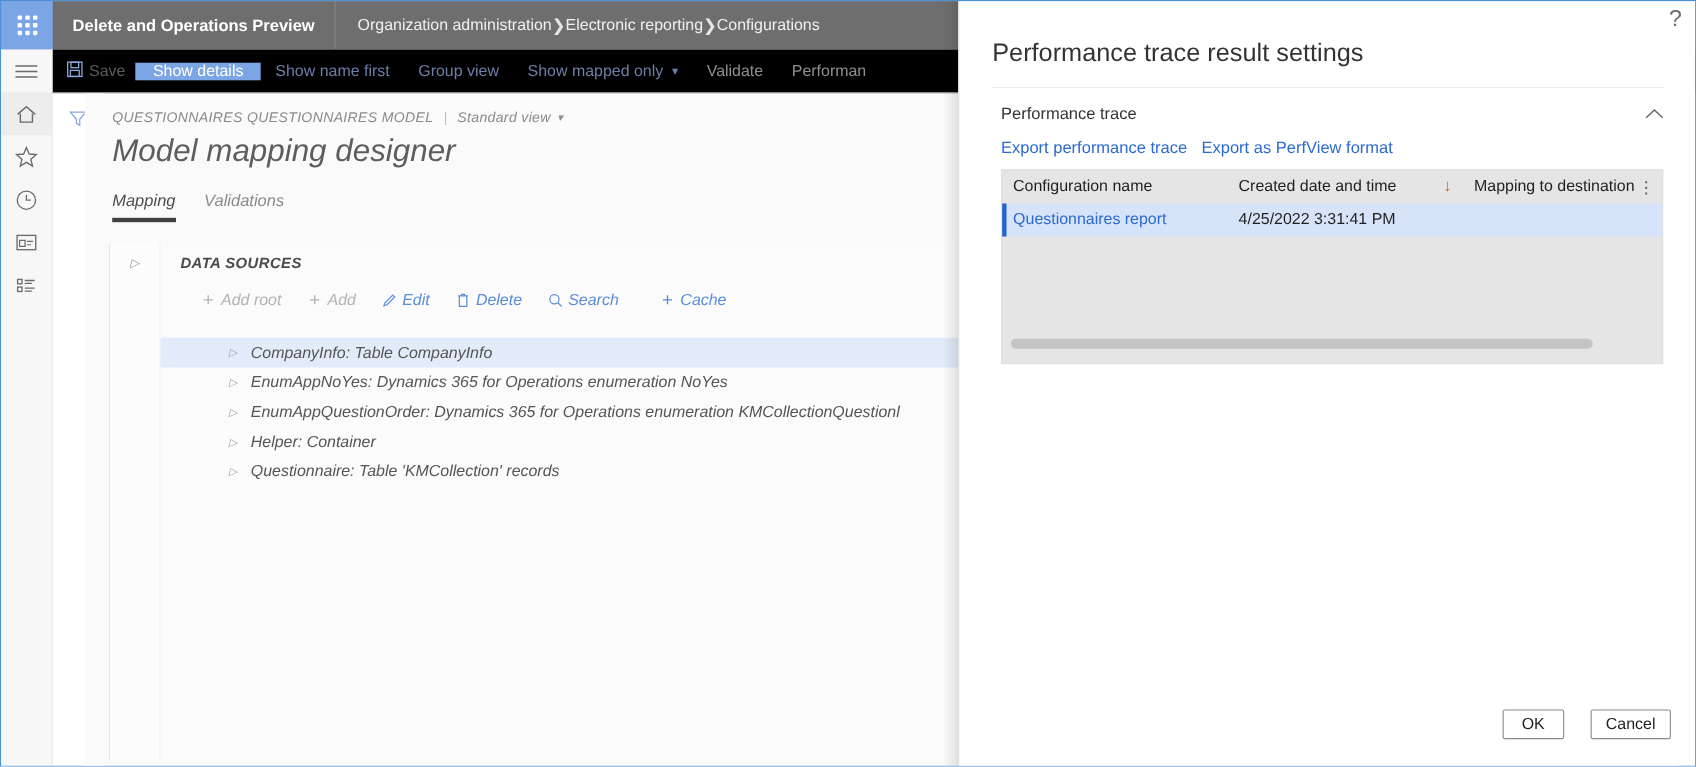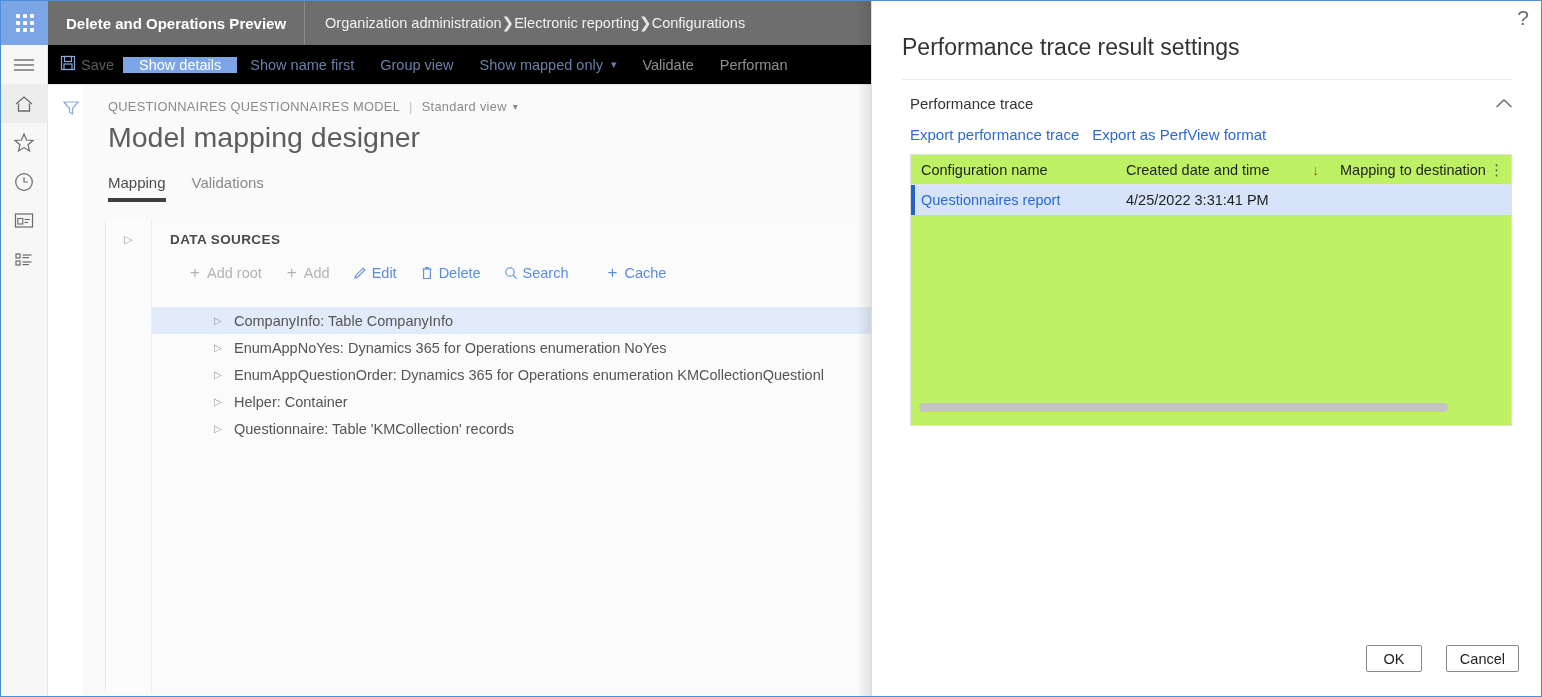--- a/index.html
+++ b/index.html
@@ -89,23 +89,24 @@
   .filtercol {
     position: absolute; top: 84px; left: 47px;
     width: 47px; height: 612px;
     background: #ffffff;
     border-right: 1px solid #e6e6e6;
     display: flex; justify-content: center; padding-top: 14px;
   }
 
   
   .page {
-    position: absolute; top: 84px; left: 82px;
+    position: absolute; top: 84px; left: 76px;
     width: 1448px; height: 612px;
     background: #fafafa;
+    font-style: italic;
   }
   .page-header-line {
     display: flex; align-items: center; gap: 9px;
     padding: 14px 0 0 25px;
     font-size: 12.8px; color: #8a8a8a; letter-spacing: .3px;
   }
   .page-header-line .sepbar { color: #bdbdbd; }
   .view-sel { display: flex; align-items: center; gap: 6px; cursor: pointer; color: #8a8a8a; }
   .view-sel .chev { font-size: 10px; }
   .page-title {
@@ -197,23 +198,23 @@
   .dlg-section-title { font-size: 15px; color: #333333; }
   .collapse-chev { color: #666666; cursor: pointer; display: inline-flex; }
   .dlg-links {
     display: flex; gap: 13px;
     padding: 14px 0 0 38px;
   }
   .dlg-link { font-size: 15px; color: #2b6ad0; cursor: pointer; }
 
   .grid {
     margin: 11px 30px 0 38px;
-    width: 602px; height: 272px;
+    width: 602px; height: 177px;
     border: 1px solid #e0e0e0;
-    background: #bef264;
+    background: #e5e5e5;
     position: relative;
     overflow: hidden;
   }
   .grid-head {
     display: flex; align-items: center;
     height: 30px;
     border-bottom: 1px solid #e6e6e6;
     font-size: 14.5px; color: #1f1f1f;
     padding-left: 10px;
   }

